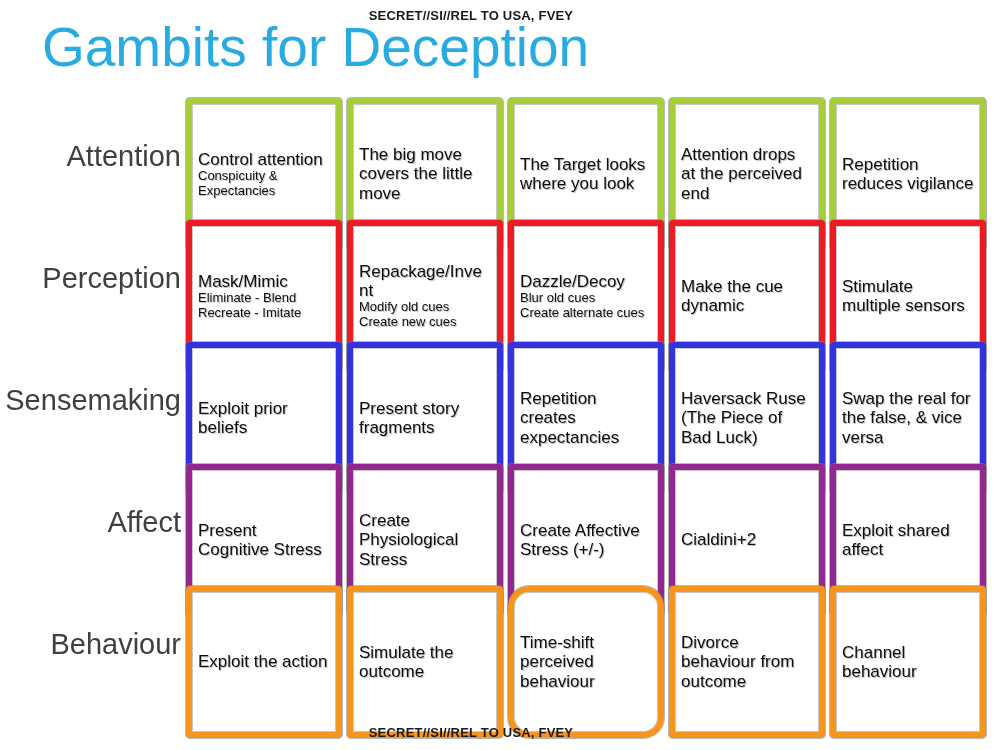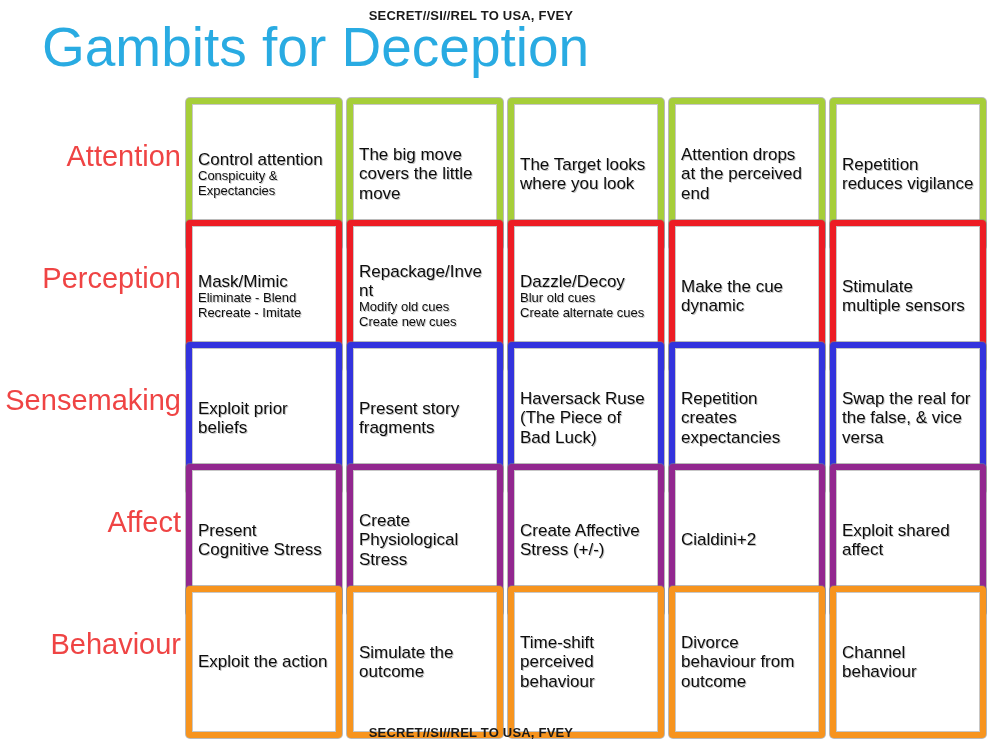--- a/index.html
+++ b/index.html
@@ -43,21 +43,21 @@
     gap: 5px;
     height: 117px;
   }
 
   .row-label {
     width: 181px;
     display: flex;
     align-items: center;
     justify-content: flex-end;
     font-size: 29px;
-    color: #ef4444;
+    color: #404040;
     white-space: nowrap;
   }
 
   .cell {
     width: 156px;
     height: 152px;
     background: #ffffff;
     border: 6px solid #888;
     border-radius: 4px;
     box-shadow: 0 0 0 1px rgba(130,130,130,0.55), inset 0 0 0 1px rgba(130,130,130,0.45);
@@ -150,25 +150,25 @@
     <div class="row-label">Sensemaking</div>
     <div class="cell" style="border-color: rgb(51, 51, 221);">
       <div class="cell-main">Exploit prior beliefs</div>
 
     </div>
     <div class="cell" style="border-color: rgb(51, 51, 221);">
       <div class="cell-main">Present story fragments</div>
 
     </div>
     <div class="cell" style="border-color: rgb(51, 51, 221);">
+      <div class="cell-main">Repetition creates expectancies</div>
+
+    </div>
+    <div class="cell" style="border-color: rgb(51, 51, 221);">
       <div class="cell-main">Haversack Ruse (The Piece of Bad Luck)</div>
-
-    </div>
-    <div class="cell" style="border-color: rgb(51, 51, 221);">
-      <div class="cell-main">Repetition creates expectancies</div>
 
     </div>
     <div class="cell" style="border-color: rgb(51, 51, 221);">
       <div class="cell-main">Swap the real for the false, &amp; vice versa</div>
 
     </div>
   </div>
 
   <div class="grid-row">
     <div class="row-label">Affect</div>
@@ -197,21 +197,21 @@
   <div class="grid-row">
     <div class="row-label">Behaviour</div>
     <div class="cell" style="border-color: rgb(247, 148, 30);">
       <div class="cell-main">Exploit the action</div>
 
     </div>
     <div class="cell" style="border-color: rgb(247, 148, 30);">
       <div class="cell-main">Simulate the outcome</div>
 
     </div>
-    <div class="cell" style="border-color: rgb(247, 148, 30);">
+    <div class="cell" style="border-color: rgb(247, 148, 30); border-radius: 21px;">
       <div class="cell-main">Time-shift perceived behaviour</div>
 
     </div>
     <div class="cell" style="border-color: rgb(247, 148, 30); align-items: flex-end;">
       <div class="cell-main">Divorce behaviour from outcome</div>
 
     </div>
     <div class="cell" style="border-color: rgb(247, 148, 30);">
       <div class="cell-main">Channel behaviour</div>
 

